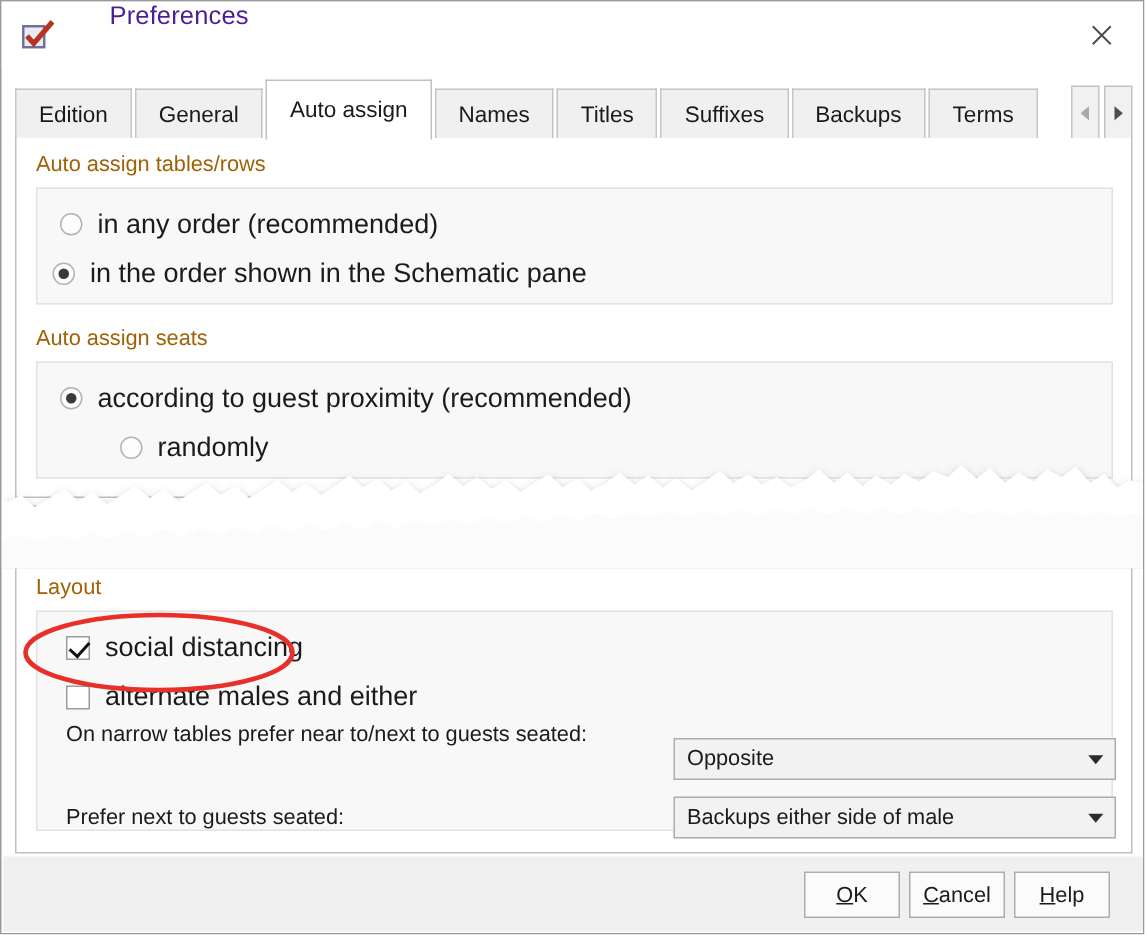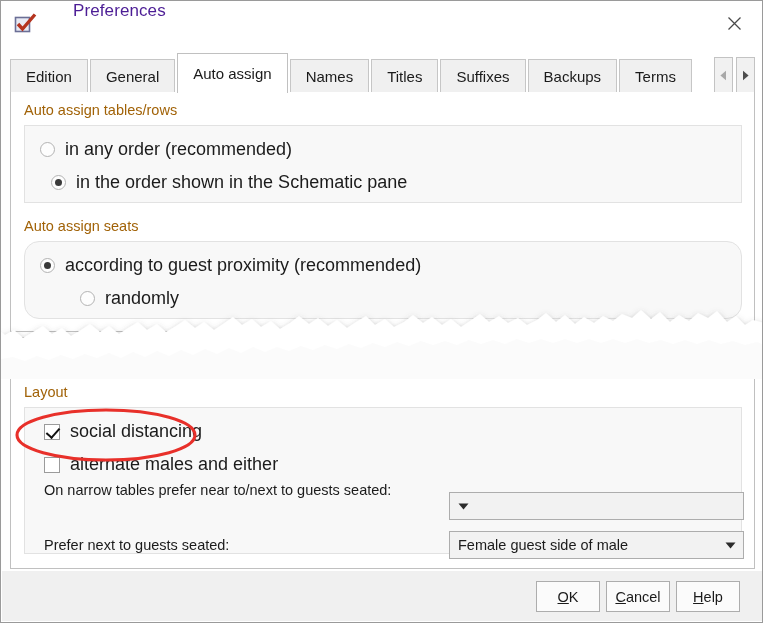--- a/index.html
+++ b/index.html
@@ -267,29 +267,29 @@
 
   <div class="panel-top">
 
     <div class="grouplabel" style="left:13px;top:10px;">Auto assign tables/rows</div>
 
     <div class="groupbox" style="left:13px;top:33px;width:718px;height:78px;">
       <div class="optrow" style="left:15px;top:13px;">
         <span class="radio"></span>
         <span class="optlabel">in any order (recommended)</span>
       </div>
-      <div class="optrow" style="left:26px;top:46px;">
+      <div class="optrow" style="left:10px;top:46px;">
         <span class="radio on"></span>
         <span class="optlabel">in the order shown in the Schematic pane</span>
       </div>
     </div>
 
     <div class="grouplabel" style="left:13px;top:126px;">Auto assign seats</div>
 
-    <div class="groupbox" style="left:13px;top:149px;width:718px;height:78px;border-radius:15px;">
+    <div class="groupbox" style="left:13px;top:149px;width:718px;height:78px;">
       <div class="optrow" style="left:15px;top:13px;">
         <span class="radio on"></span>
         <span class="optlabel">according to guest proximity (recommended)</span>
       </div>
       <div class="optrow" style="left:15px;top:46px;padding-left:40px;">
         <span class="radio"></span>
         <span class="optlabel">randomly</span>
       </div>
     </div>
   </div>
@@ -343,32 +343,33 @@
 
       <div class="optrow" style="left:19px;top:46px;">
         <span class="checkbox"></span>
         <span class="optlabel">alternate males and either</span>
       </div>
 
       <div class="fieldrow" style="left:19px;top:68px;height:28px;">
         <span class="fieldlabel">On narrow tables prefer near to/next to guests seated:</span>
       </div>
       <div class="combo" style="left:424px;top:84px;width:295px;">
+        <span class="combo-text">Opposite</span>
         <span class="combo-arrow">
           <svg width="11" height="7" viewBox="0 0 11 7">
               <path d="M0.5 0.5 L10.5 0.5 L5.5 6.5 Z" fill="#2b2b2b"></path>
             </svg>
         </span>
       </div>
 
       <div class="fieldrow" style="left:19px;top:123px;height:28px;">
         <span class="fieldlabel">Prefer next to guests seated:</span>
       </div>
       <div class="combo" style="left:424px;top:123px;width:295px;">
-        <span class="combo-text">Female guest side of male</span>
+        <span class="combo-text">Backups either side of male</span>
         <span class="combo-arrow">
           <svg width="11" height="7" viewBox="0 0 11 7">
               <path d="M0.5 0.5 L10.5 0.5 L5.5 6.5 Z" fill="#2b2b2b"></path>
             </svg>
         </span>
       </div>
     </div>
   </div>
 
   <svg class="annot" viewBox="0 0 186 56">

